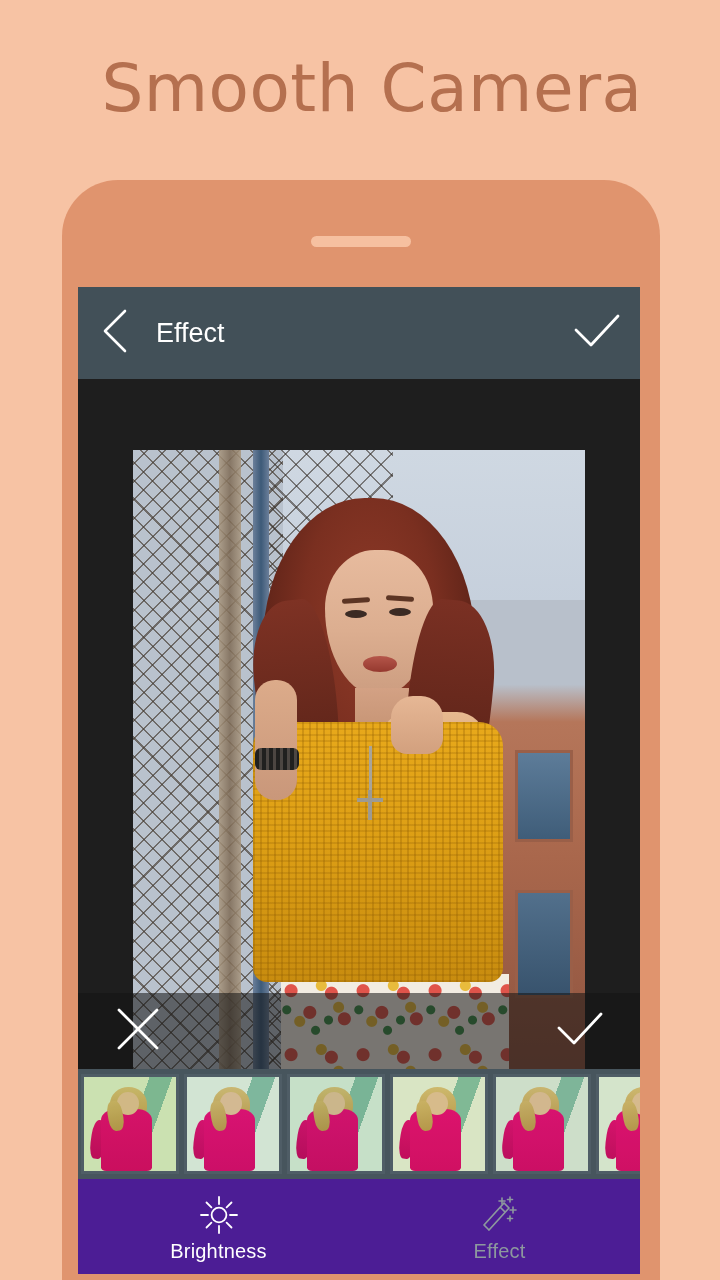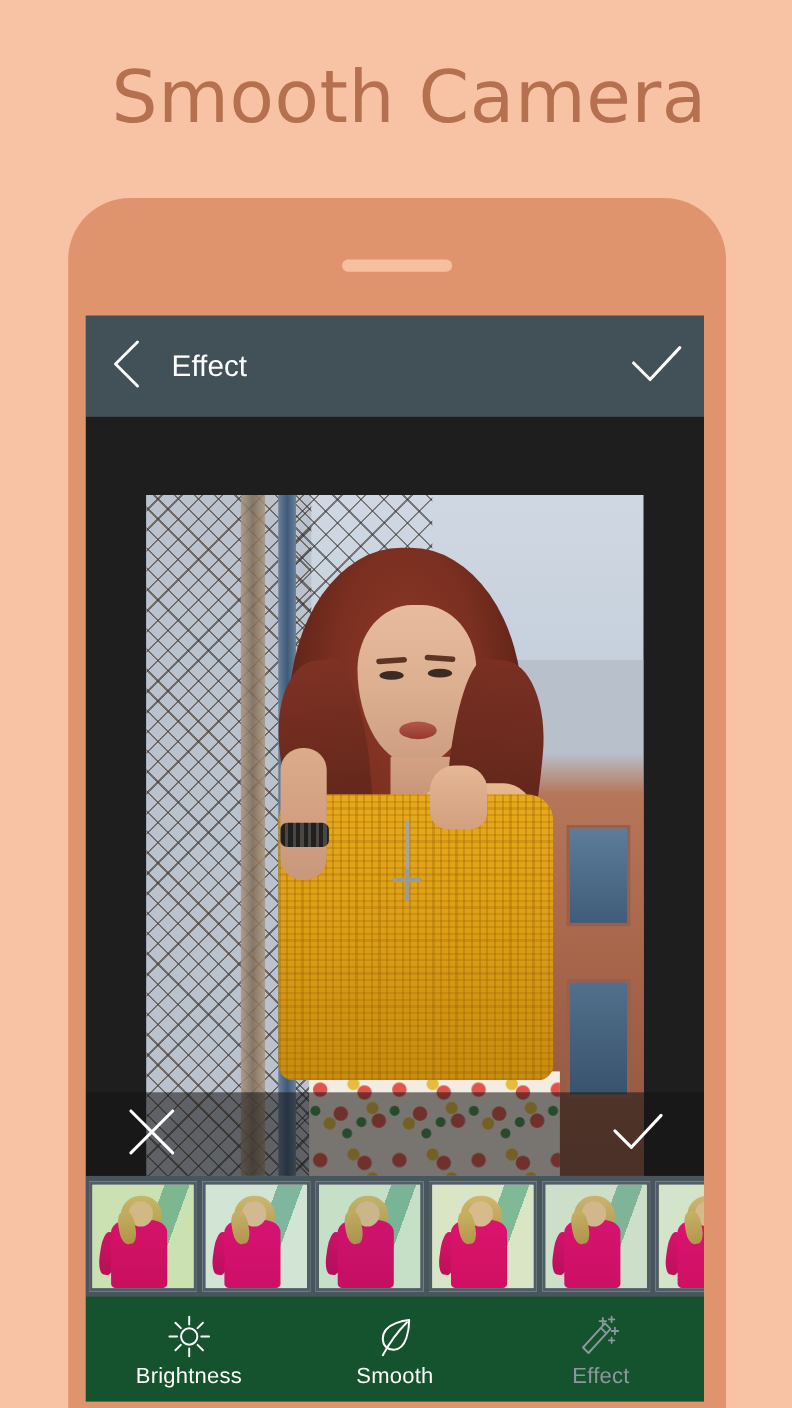--- a/index.html
+++ b/index.html
@@ -301,21 +301,21 @@
     border-radius:40%;
     transform:rotate(-10deg);
   }
   .th-tint{ position:absolute; inset:0; mix-blend-mode:multiply; }
 
   
   #tool-bar{
     position:absolute;
     left:0; top:892px;
     width:562px; height:95px;
-    background:#14532d;
+    background:#4c1d95;
     display:flex;
   }
   .tool-item{
     flex:1;
     display:flex;
     flex-direction:column;
     align-items:center;
     justify-content:center;
     cursor:pointer;
     gap:4px;
@@ -483,29 +483,20 @@
             <line x1="7.5" y1="7.5" x2="12.4" y2="12.4"></line>
             <line x1="27.6" y1="27.6" x2="32.5" y2="32.5"></line>
             <line x1="32.5" y1="7.5" x2="27.6" y2="12.4"></line>
             <line x1="12.4" y1="27.6" x2="7.5" y2="32.5"></line>
           </g>
         </svg>
       </span>
       <span class="tool-label">Brightness</span>
     </div>
 
-    <div class="tool-item">
-      <span class="tool-icon">
-        <svg width="40" height="40" viewBox="0 0 40 40">
-          <path d="M33 5 C33 5 9 7 9 22 C9 28 13 32 19 32 C31 32 33 12 33 5 Z" fill="none" stroke="#fff" stroke-width="1.8" stroke-linejoin="round"></path>
-          <path d="M31 7 C24 14 16 24 9 37" fill="none" stroke="#fff" stroke-width="1.8" stroke-linecap="round"></path>
-        </svg>
-      </span>
-      <span class="tool-label">Smooth</span>
-    </div>
 
     <div class="tool-item dim">
       <span class="tool-icon">
         <svg width="40" height="40" viewBox="0 0 40 40">
           <g fill="none" stroke="#8d989e" stroke-width="1.7" stroke-linejoin="round">
             <path d="M4 34 L24 12 L29 17 L9 39 Z" transform="translate(0,-4)"></path>
             <line x1="20" y1="12" x2="25" y2="17"></line>
           </g>
           <g stroke="#8d989e" stroke-width="1.6" stroke-linecap="round">
             <line x1="22" y1="3" x2="22" y2="9"></line>  

